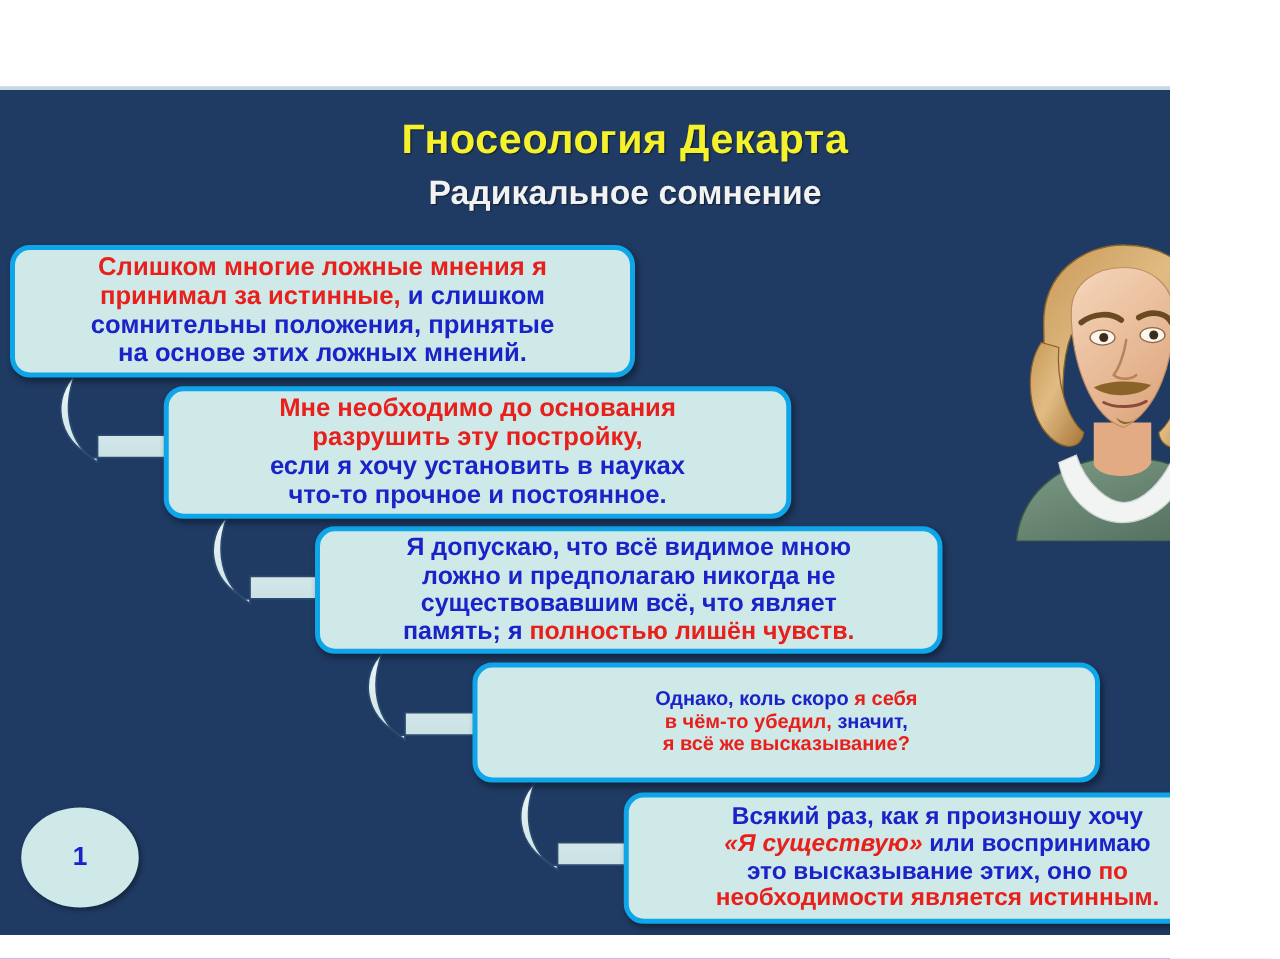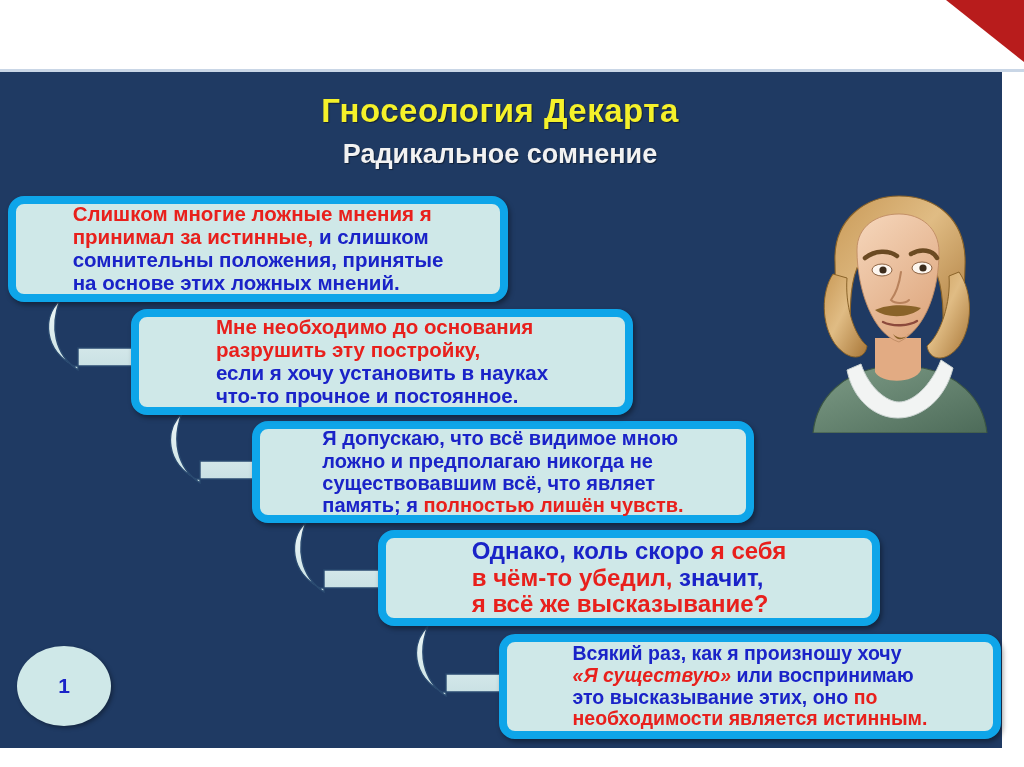--- a/index.html
+++ b/index.html
@@ -4,21 +4,21 @@
 <style>
   html, body {
     margin: 0; padding: 0;
     width: 1024px; height: 767px;
     background: #ffffff;
     font-family: "Liberation Sans", sans-serif;
     overflow: hidden;
   }
   #slide {
     position: relative;
-    width: 1024px; height: 767px;
+    width: 936px; height: 767px;
     background: #a21caf;
     overflow: hidden;
   }
   
   .top-band {
     position: absolute; left: 0; top: 0; width: 1024px; height: 71px;
     background: #ffffff;
   }
   .red-corner {
     position: absolute; right: 0; top: 0;
@@ -57,25 +57,26 @@
     position: absolute; left: 0; top: 139px; width: 1000px;
     text-align: center;
     color: #f2f2f2;
     font-size: 27px; font-weight: bold;
     text-shadow: 1px 1px 1px rgba(0,0,0,.45);
   }
   
   .box {
     position: absolute;
     background: #cfe8e8;
-    border: 8px solid #0ea5e9;
+    border: 4px solid #0ea5e9;
     border-radius: 16px;
     box-shadow: 2px 3px 5px rgba(0,0,0,.38);
     box-sizing: border-box;
     display: flex; align-items: center; justify-content: center;
+    text-align: center;
     padding: 4px 22px;
   }
   .box p {
     margin: 0;
     font-size: 20px;
     font-weight: bold;
     line-height: 1.12;
     color: #1a23c8;
   }
   .r { color: #e8201c; }
@@ -83,21 +84,21 @@
   .ital { font-style: italic; }
 
   #box1 { left: 8px;   top: 196px; width: 500px; height: 106px; }
   #box2 { left: 131px; top: 309px; width: 502px; height: 106px; }
   #box3 { left: 252px; top: 421px; width: 502px; height: 102px; }
   #box4 { left: 378px; top: 530px; width: 502px; height: 96px; }
   #box5 { left: 499px; top: 634px; width: 502px; height: 105px; }
 
   #box1 p, #box2 p { font-size: 20.5px; }
   #box3 p { font-size: 20px; }
-  #box4 p { font-size: 24px; }
+  #box4 p { font-size: 16px; }
   #box5 p { font-size: 19.5px; }
 
   
   .arrow { position: absolute; }
 
   
   .page-badge {
     position: absolute; left: 17px; top: 646px;
     width: 94px; height: 80px;
     background: #cfe8e8;

